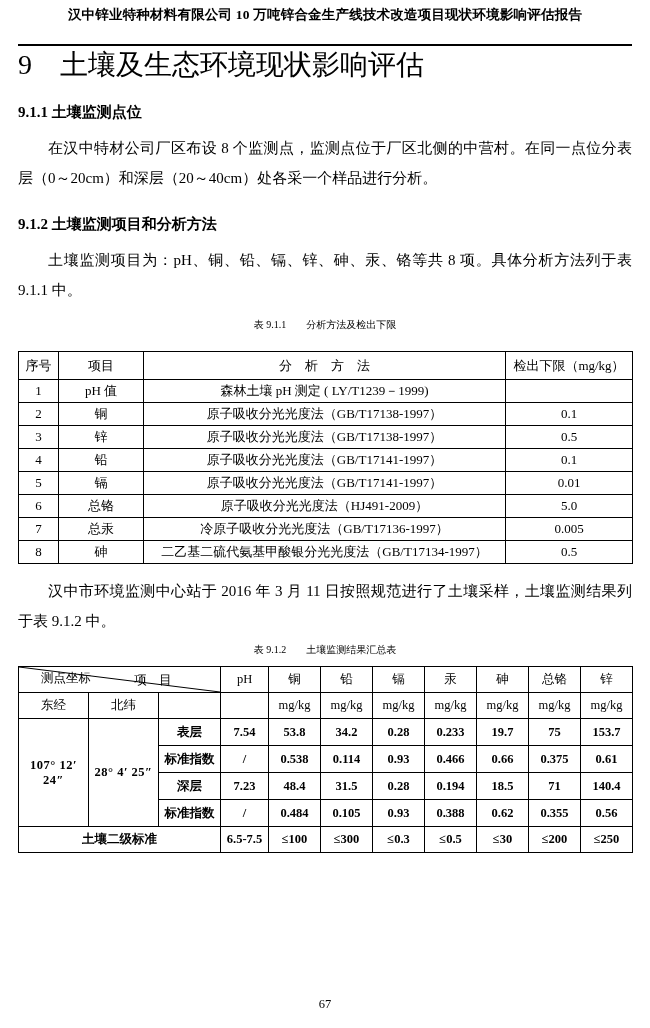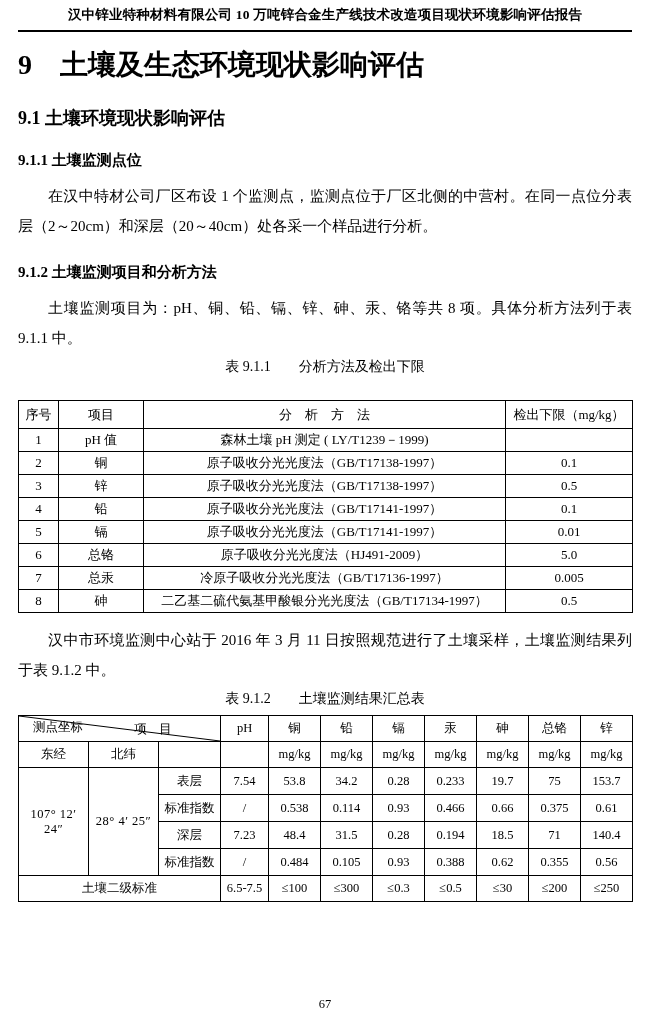--- a/index.html
+++ b/index.html
@@ -3,74 +3,73 @@
 <meta charset="utf-8">
 <style>
   html,body{margin:0;padding:0;background:#fff;}
   .page{
     width:650px;height:1028px;box-sizing:border-box;position:relative;
     background:#fff;color:#000;padding:6px 18px 0 18px;overflow:hidden;
     font-family:"Liberation Serif","DejaVu Serif",serif;
   }
   .doc-header{
     text-align:center;font-size:13.5px;font-weight:bold;
-    padding-bottom:6px;border-bottom:2px solid #000;letter-spacing:.2px;
-  }
-  h1{font-size:28px;font-weight:bold;margin:16px 0 0 0;line-height:33px;}
+    padding-bottom:20px;border-bottom:2px solid #000;letter-spacing:.2px;
+  }
+  h1{font-size:28px;font-weight:normal;margin:2px 0 0 0;line-height:33px;}
   h2{font-size:18px;font-weight:bold;margin:27px 0 0 0;line-height:21px;}
   h3{font-size:15px;font-weight:bold;line-height:18px;}
   .h311{margin:22px 0 0 0;}
   .h312{margin:22px 0 0 0;}
   .h313{margin:20px 0 0 0;}
   p.body-par{
     font-size:15px;line-height:30px;margin:12px 0 0 0;
     text-indent:2em;text-align:justify;
   }
-  .caption{font-size:14px;text-align:center;margin:4px 0 0 0;line-height:20px;}
+  .caption{font-size:10px;text-align:center;margin:10px 0 0 0;line-height:20px;}
   .caption2{margin-top:4px;}
-  table{border-collapse:collapse;table-layout:fixed;margin-top:23px;width:614px;}
+  table{border-collapse:collapse;table-layout:fixed;margin-top:16px;width:614px;}
   table,td,th{border:1px solid #000;}
   table{border-width:1.5px;}
   td,th{
     text-align:center;vertical-align:middle;padding:0 3px;
     font-size:13px;font-weight:normal;overflow:hidden;
   }
   .t1 th{height:27px;}
   .t1 td{height:22px;}
   .t2{margin-top:6px;}
   .t2 td,.t2 th{font-size:12.5px;}
   .t2 .hdr-row th{height:25px;}
-  .t2 td{height:26px;}
+  .t2 td{height:26px;font-weight:bold;}
   .t2 .std-row td{height:25px;}
   .coord{font-size:9.5px;letter-spacing:.5px;}
   .ph-range{font-size:10px;margin-top:20px;}
   .diag{position:relative;height:48px;padding:0;}
   .diag svg{position:absolute;left:0;top:0;width:100%;height:100%;display:block;}
   .diag .diag-top{position:absolute;top:5px;right:24%;font-size:12.5px;font-family:Liberation Mono, monospace;}
-  .diag .diag-bottom{position:absolute;bottom:5px;left:14px;font-size:12.5px;}
+  .diag .diag-bottom{position:absolute;bottom:5px;left:22px;font-size:12.5px;}
   .pageno{
     position:absolute;left:0;right:0;bottom:16px;
     text-align:center;font-size:12.5px;
   }
 </style>
 </head>
 <body>
 
 <div class="page">
 
   <div class="doc-header">
     <span>汉中锌业特种材料有限公司 10 万吨锌合金生产线技术改造项目现状环境影响评估报告</span>
   </div>
 
   <h1>9　土壤及生态环境现状影响评估</h1>
 
-  <h2>9.1 土壤环境现状影响评估</h2>
 
   <h3 class="h311">9.1.1 土壤监测点位</h3>
-  <p class="body-par">在汉中特材公司厂区布设 1 个监测点，监测点位于厂区北侧的中营村。在同一点位分表层（2～20cm）和深层（20～40cm）处各采一个样品进行分析。</p>
+  <p class="body-par">在汉中特材公司厂区布设 8 个监测点，监测点位于厂区北侧的中营村。在同一点位分表层（0～20cm）和深层（20～40cm）处各采一个样品进行分析。</p>
 
   <h3 class="h312">9.1.2 土壤监测项目和分析方法</h3>
   <p class="body-par">土壤监测项目为：pH、铜、铅、镉、锌、砷、汞、铬等共 8 项。具体分析方法列于表 9.1.1 中。</p>
 
   <div class="caption">表 9.1.1　　分析方法及检出下限</div>
 
   <table class="t1">
     <colgroup>
         <col style="width:40px">
         <col style="width:85px">

